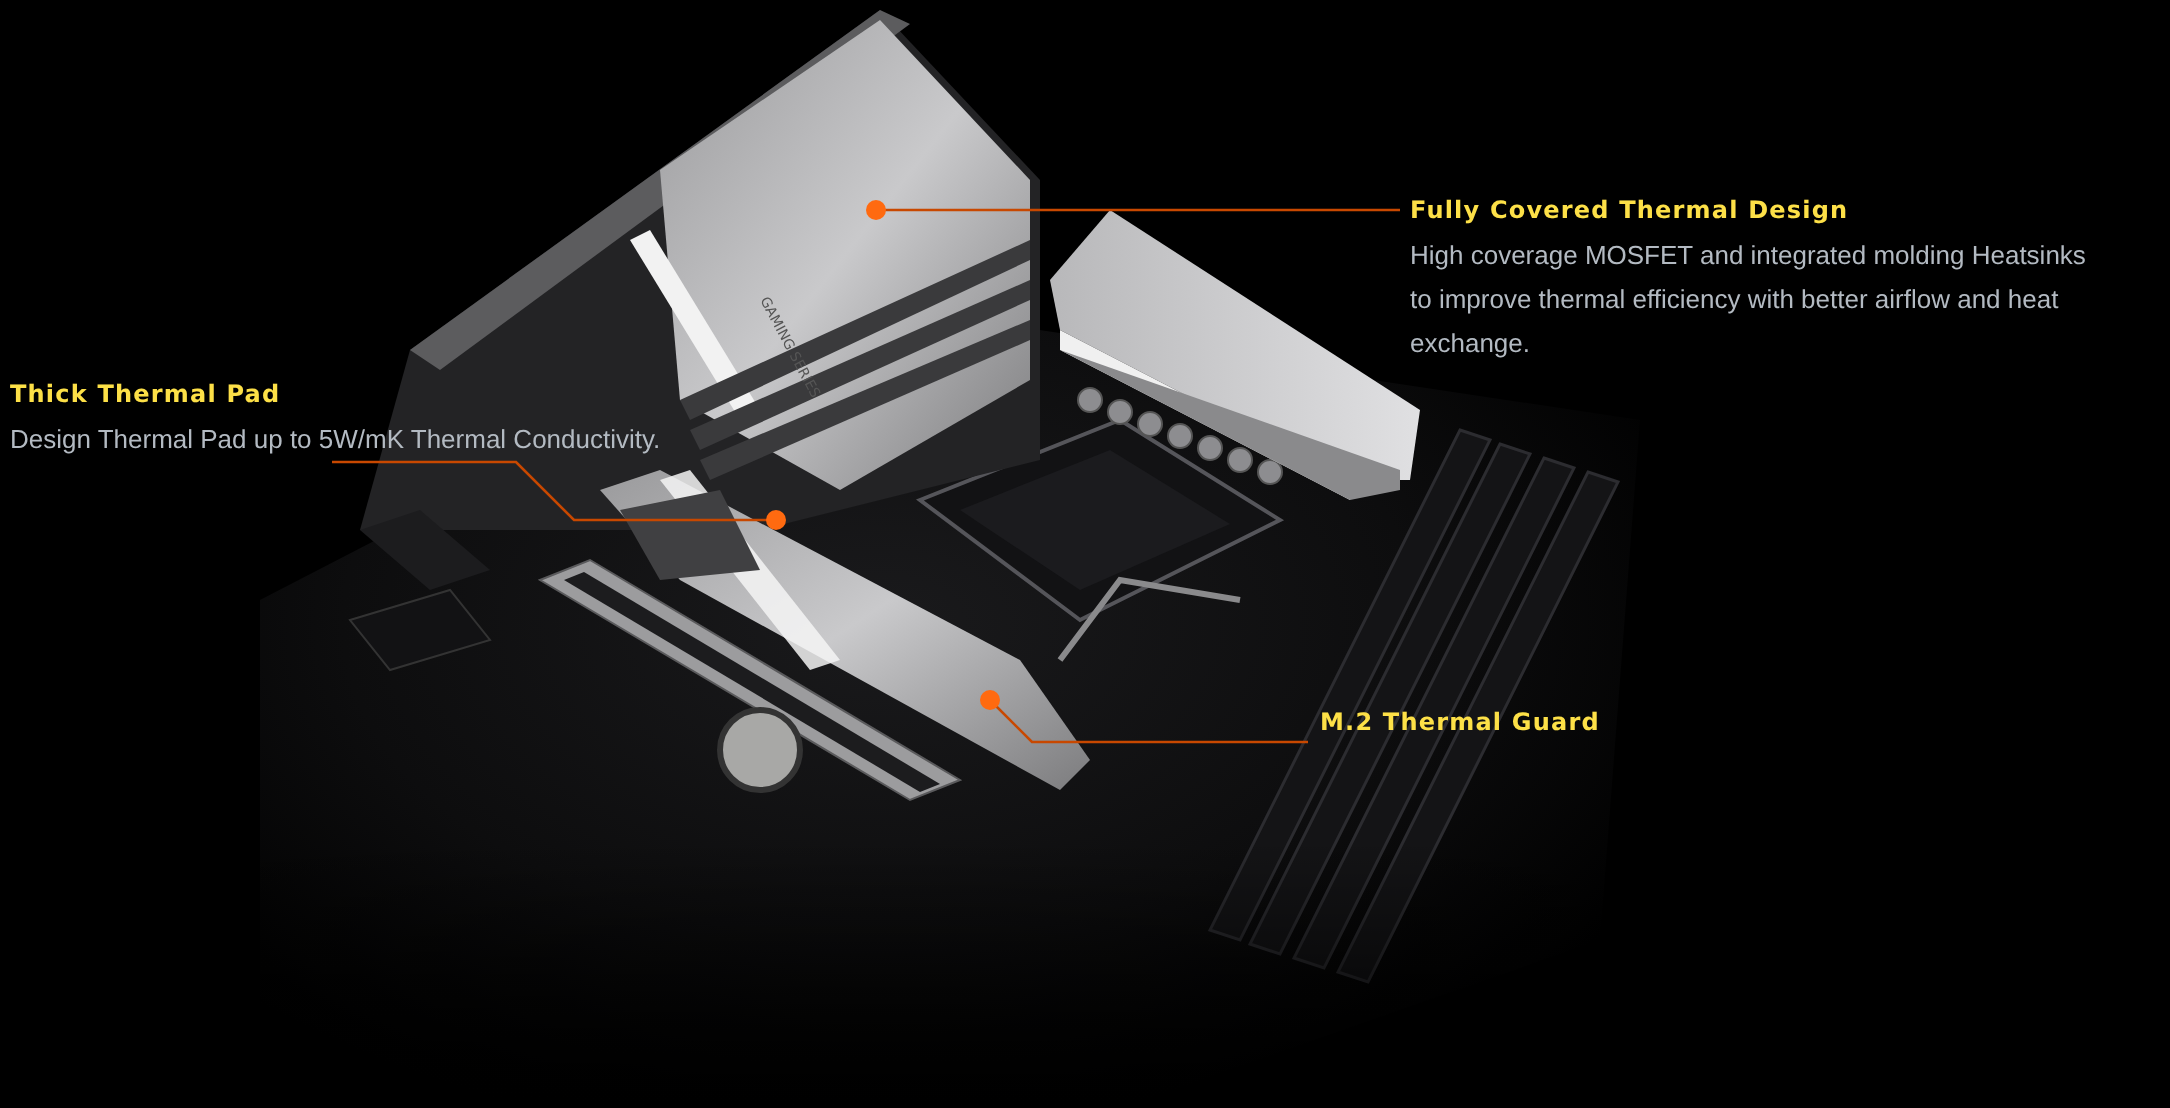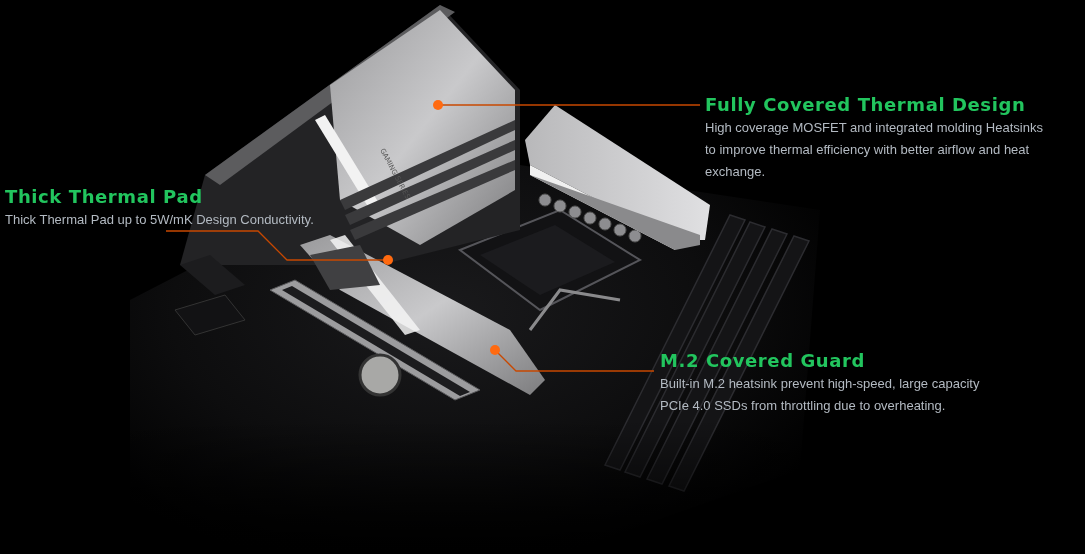--- a/index.html
+++ b/index.html
@@ -1,21 +1,21 @@
 <!DOCTYPE html>
 <html><head>
 <meta charset="utf-8">
 <style>
   html, body { margin:0; padding:0; background:#000; }
   body { width:1085px; height:554px; position:relative; overflow:hidden;
          font-family:"DejaVu Sans", sans-serif; }
   .scene { position:absolute; left:0; top:0; width:1085px; height:554px; }
   .callout { position:absolute; }
-  .callout-title { color:#22c55e; font-family:"DejaVu Sans", sans-serif; font-weight:bold;
-                   font-size:18px; letter-spacing:0.6px; line-height:20px; white-space:nowrap; }
+  .callout-title { color:#fde047; font-family:"DejaVu Sans", sans-serif; font-weight:bold;
+                   font-size:12px; letter-spacing:0.6px; line-height:20px; white-space:nowrap; }
   .callout-body { color:#b3bac2; font-family:"Liberation Sans", sans-serif; font-size:13px;
                   line-height:22px; margin-top:2px; }
   #c-top { left:705px; top:95px; width:350px; }
   #c-left { left:5px; top:187px; width:340px; }
   #c-m2 { left:660px; top:351px; width:340px; }
   .lines { position:absolute; left:0; top:0; width:1085px; height:554px; pointer-events:none; }
 </style>
 </head>
 <body>
 
@@ -124,19 +124,18 @@
   </g>
 </svg>
 
 <div class="callout" id="c-top">
   <div class="callout-title">Fully Covered Thermal Design</div>
   <div class="callout-body">High coverage MOSFET and integrated molding Heatsinks to improve thermal efficiency with better airflow and heat exchange.</div>
 </div>
 
 <div class="callout" id="c-left">
   <div class="callout-title">Thick Thermal Pad</div>
-  <div class="callout-body">Thick Thermal Pad up to 5W/mK Design Conductivity.</div>
+  <div class="callout-body">Design Thermal Pad up to 5W/mK Thermal Conductivity.</div>
 </div>
 
 <div class="callout" id="c-m2">
-  <div class="callout-title">M.2 Covered Guard</div>
-  <div class="callout-body">Built-in M.2 heatsink prevent high-speed, large capacity PCIe 4.0 SSDs from throttling due to overheating.</div>
+  <div class="callout-title">M.2 Thermal Guard</div>
 </div>
 
 </body></html>

